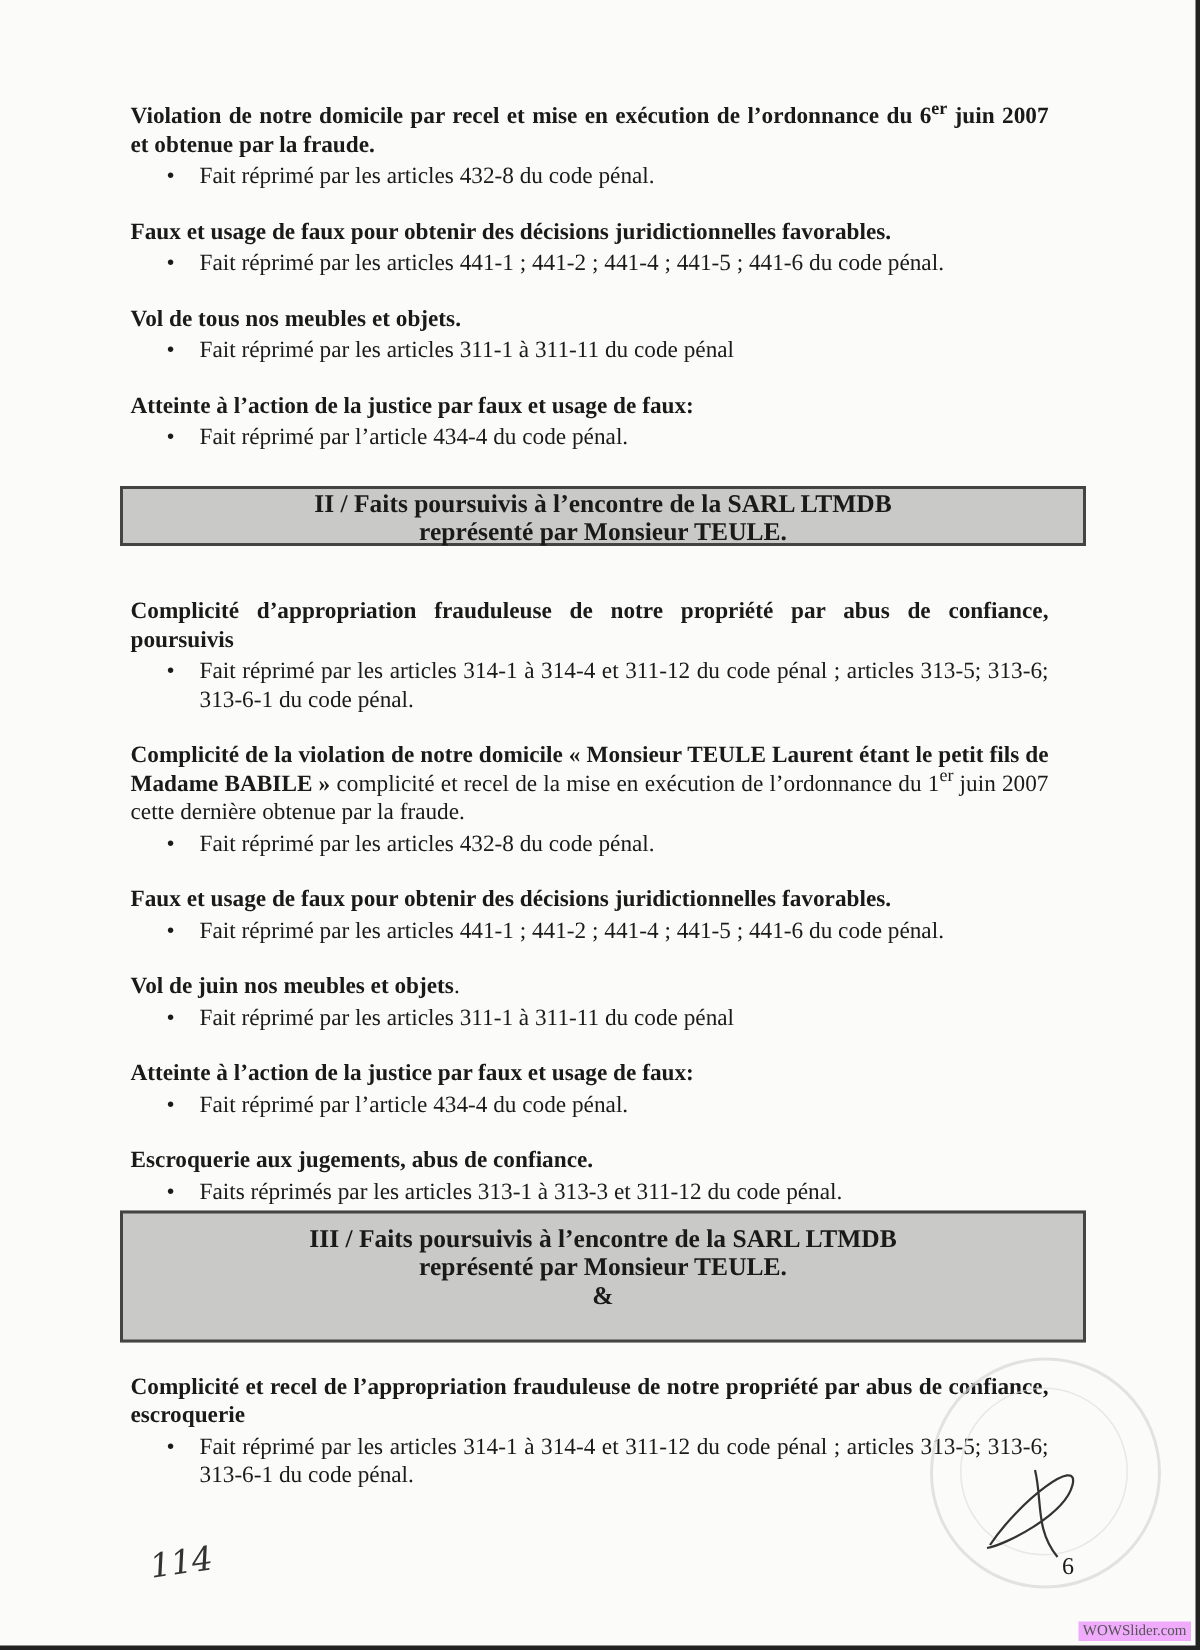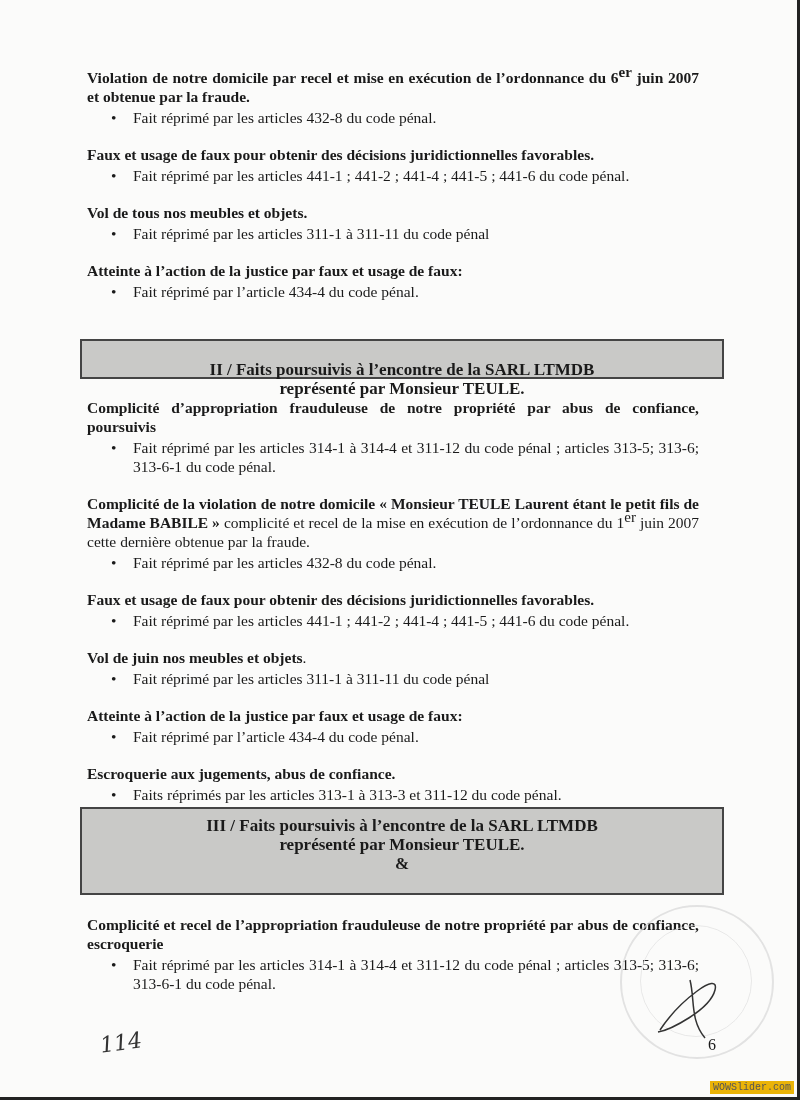--- a/index.html
+++ b/index.html
@@ -6,42 +6,42 @@
   body {
     width:800px; height:1100px; position:relative; overflow:hidden;
     background:#fbfbfa;
     font-family:"Liberation Serif", serif;
     color:#1a1a1a;
   }
   .page-border-right { position:absolute; right:0; top:0; width:3px; height:1100px; background:#222; }
   .page-border-bottom { position:absolute; left:0; bottom:0; width:800px; height:3px; background:#222; }
   .content { position:absolute; left:87px; top:68px; width:612px; }
   .heading { font-weight:bold; font-size:15.5px; line-height:19px; text-align:justify; }
-  .heading sup { font-size:15px; line-height:0; vertical-align:super; }
+  .heading sup { font-size:12px; line-height:0; vertical-align:super; }
   .normal { font-weight:normal; }
   .bullet-list { margin:2px 0 0 0; padding:0; list-style:none; }
   .bullet-item { position:relative; padding-left:46px; font-size:15.5px; line-height:19px; text-align:justify; }
   .bullet-item .dot { position:absolute; left:24px; top:0; }
   .block { margin-bottom:18px; }
   .section-box {
     position:absolute; left:80px; width:644px;
     background:#c9c9c7;
     border:2px solid #444;
     text-align:center; font-weight:bold; font-size:17px; line-height:19px;
     box-sizing:border-box;
   }
-  .box2 { top:339px; height:40px; padding-top:19px; }
+  .box2 { top:324px; height:40px; padding-top:0; }
   .box3 { top:807px; height:88px; padding-top:7px; }
   .abs { position:absolute; }
   .handwritten { left:100px; top:1030px; font-family:"DejaVu Serif", serif; font-style:italic; font-size:22px; color:#333; transform:rotate(-8deg); }
   .page-number { left:708px; top:1036px; font-size:16px; }
   .stamp { left:620px; top:905px; width:150px; height:150px; border:2px solid #d8d8d8; border-radius:50%; opacity:.7; }
   .stamp-inner { position:absolute; left:18px; top:18px; width:110px; height:110px; border:1px solid #e0e0e0; border-radius:50%; }
   .signature { left:650px; top:960px; }
-  .watermark { right:6px; bottom:6px; font-family:Liberation Mono, monospace; font-size:10px; color:#555; background:#eab308; padding:1px 3px; }
+  .watermark { right:6px; bottom:6px; font-family:Liberation Serif, serif; font-size:10px; color:#555; background:#f0abfc; padding:1px 3px; }
 </style>
 </head>
 <body>
 
 <div class="page-border-right"></div>
 <div class="page-border-bottom"></div>
 
 <div class="content">
 
   <div class="block">

